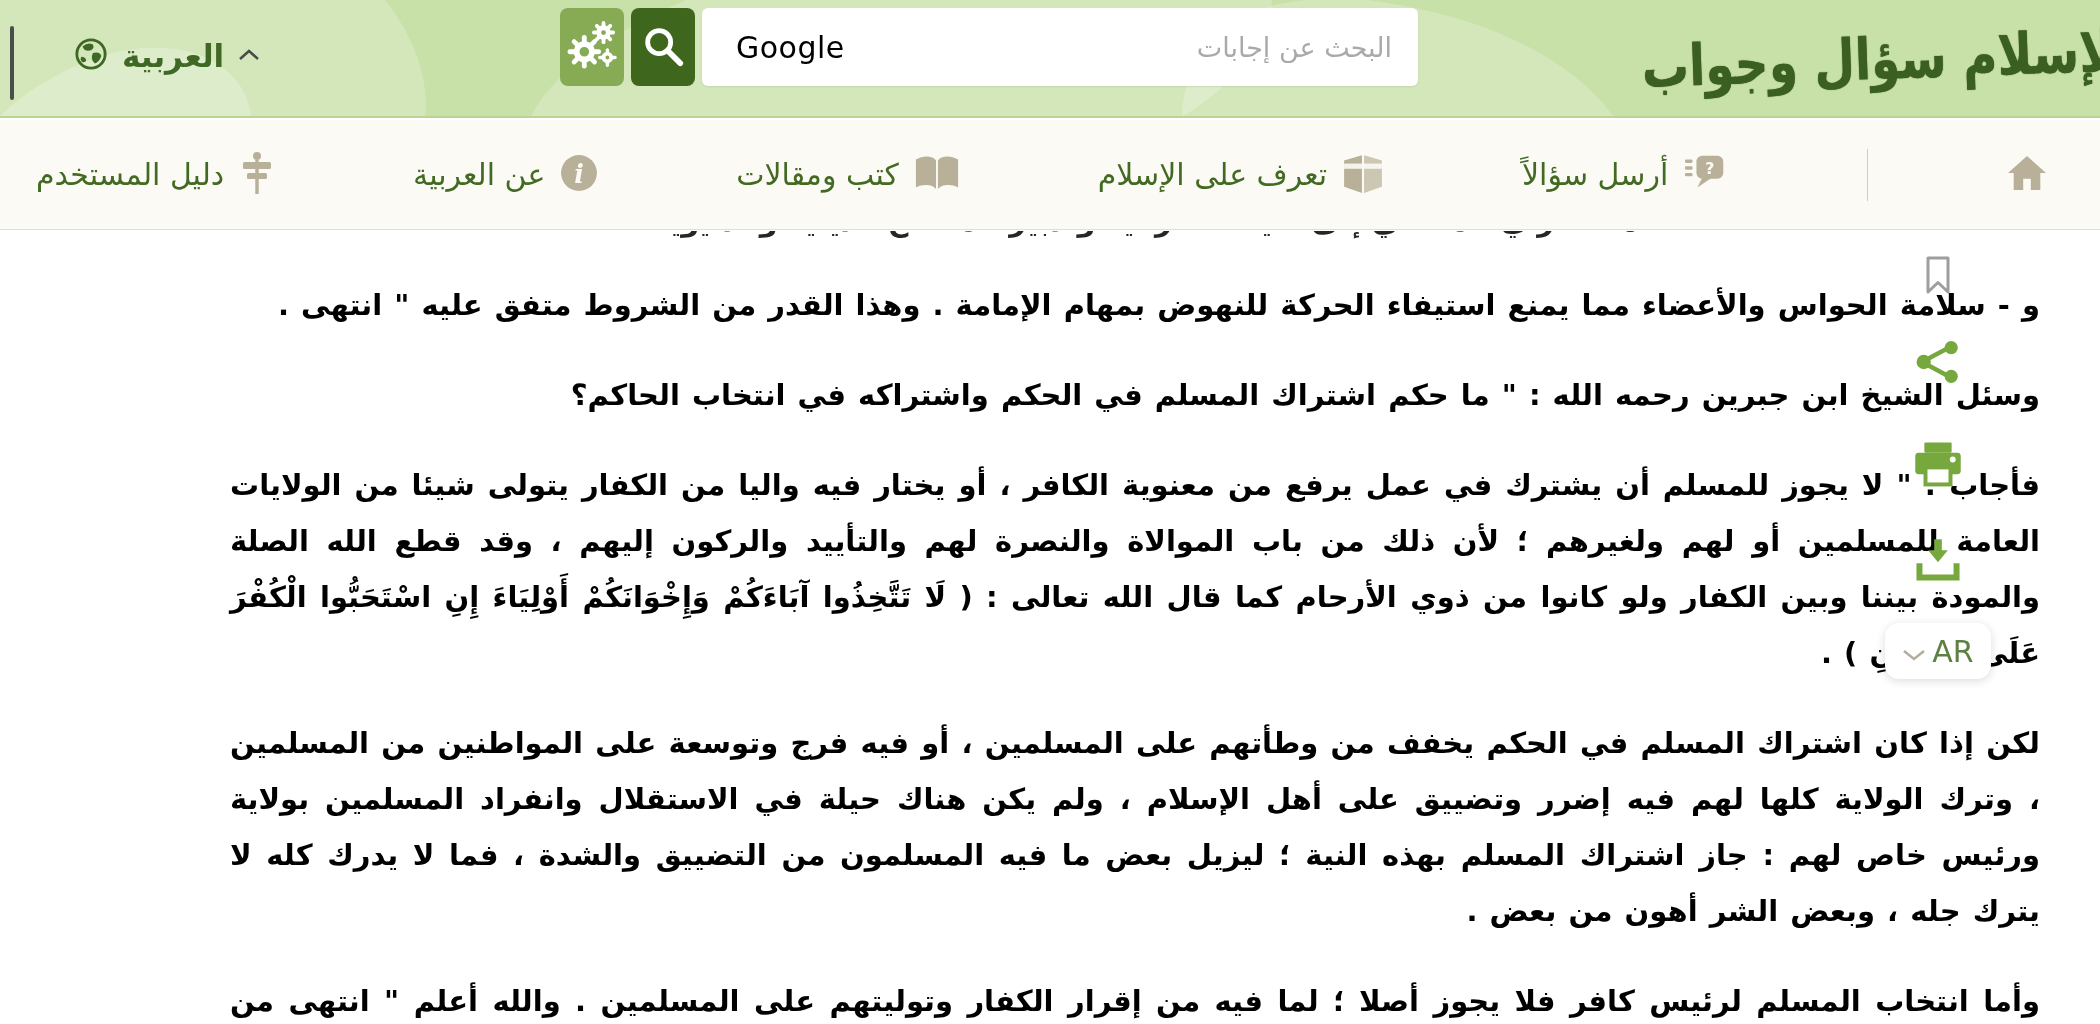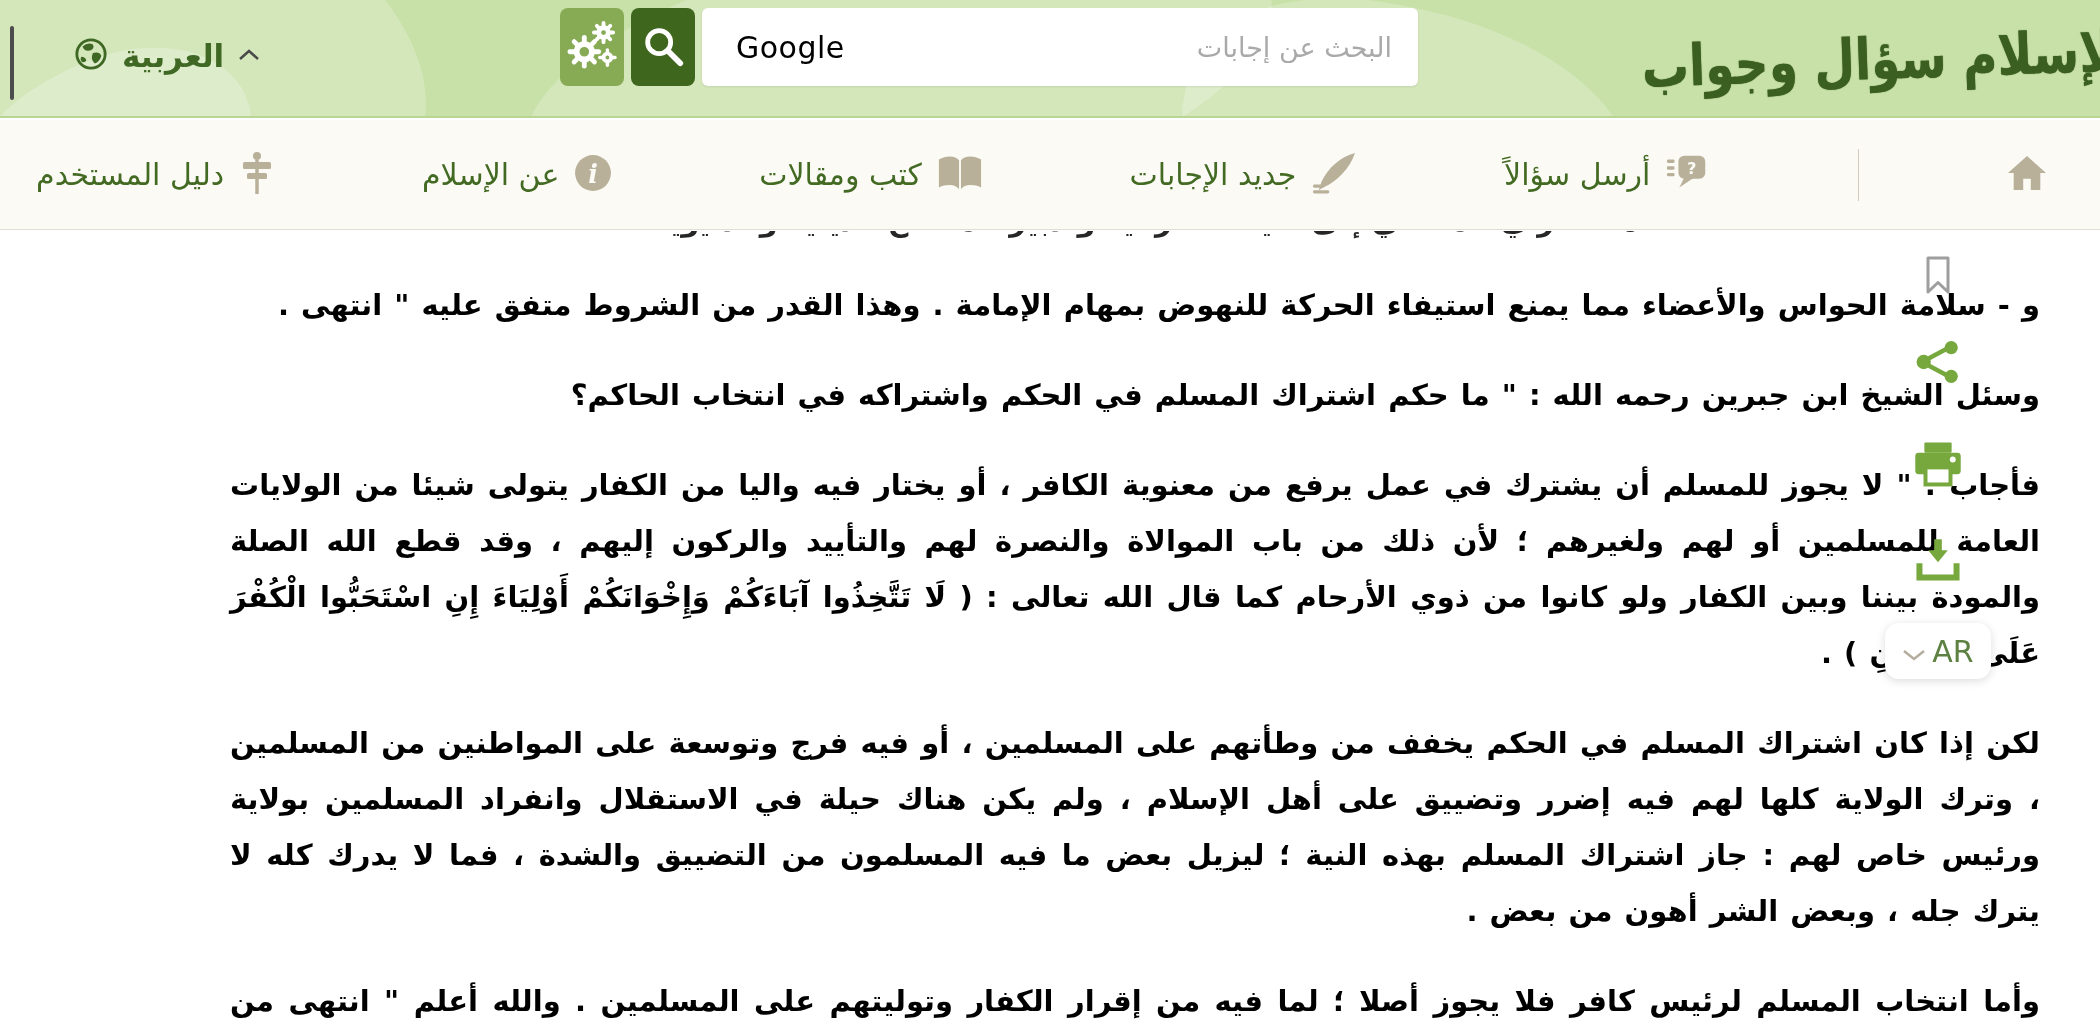--- a/index.html
+++ b/index.html
@@ -177,50 +177,50 @@
             <rect x="2" y="6" width="8" height="3.5" rx="1.5"></rect>
             <rect x="2" y="13" width="8" height="3.5" rx="1.5"></rect>
             <rect x="2" y="20" width="8" height="3.5" rx="1.5"></rect>
           </g>
           <text x="28" y="21" text-anchor="middle" font-size="17" font-weight="bold" fill="#fbfaf5">?</text>
         </svg>
       </span>
       <span class="nav-label">أرسل سؤالاً</span>
     </div>
 
-    <div class="nav-item">
-      <span class="icn">
-        <svg width="46" height="42" viewBox="0 0 48 44">
-          <path fill="#b9b09a" d="M46 1 C31 5 18 16 11 31 L8 40 L13 37 C27 31 40 18 46 1 Z"></path>
-          <rect x="2" y="34" width="12" height="3.5" rx="1.5" fill="#b9b09a"></rect>
-          <rect x="2" y="40" width="17" height="3.5" rx="1.5" fill="#b9b09a"></rect>
-        </svg>
-      </span>
-      <span class="nav-label">جديد الإجابات</span>
-    </div>
-
+
+    <div class="nav-item">
+      <span class="icn">
+        <svg width="42" height="42" viewBox="0 0 40 40">
+          <path fill="#b9b09a" d="M19 3 L2 8 L2 33 L19 39 Z"></path>
+          <path fill="#cdc6b2" d="M21 3 L38 8 L38 33 L21 39 Z"></path>
+          <rect x="2" y="11" width="36" height="5" fill="#fbfaf5" opacity="0.9"></rect>
+        </svg>
+      </span>
+      <span class="nav-label">تعرف على الإسلام</span>
+    </div>
 
     <div class="nav-item">
       <span class="icn">
         <svg width="46" height="40" viewBox="0 0 48 40">
           <path fill="#b9b09a" d="M2 6 C10 1 20 2 23 7 L23 37 C20 32 10 31 2 35 Z"></path>
           <path fill="#b9b09a" d="M46 6 C38 1 28 2 25 7 L25 37 C28 32 38 31 46 35 Z"></path>
         </svg>
       </span>
       <span class="nav-label">كتب ومقالات</span>
     </div>
 
     <div class="nav-item">
       <span class="icn">
         <svg width="38" height="38" viewBox="0 0 36 36">
           <circle cx="18" cy="18" r="17" fill="#b9b09a"></circle>
           <text x="18" y="27" text-anchor="middle" font-size="24" font-style="italic" font-weight="bold" fill="#fbfaf5" font-family="DejaVu Serif, serif">i</text>
         </svg>
       </span>
-      <span class="nav-label">عن الإسلام</span>
+      <span class="nav-label">عن العربية</span>
     </div>
 
     <div class="nav-item">
       <span class="icn">
         <svg width="36" height="44" viewBox="0 0 36 44">
           <circle cx="18" cy="5" r="4" fill="#b9b09a"></circle>
           <line x1="18" y1="9" x2="18" y2="43" stroke="#b9b09a" stroke-width="3.5"></line>
           <rect x="4" y="11" width="28" height="7" rx="1.5" fill="#b9b09a"></rect>
           <rect x="8" y="22" width="20" height="6" rx="1.5" fill="#b9b09a"></rect>
         </svg>

